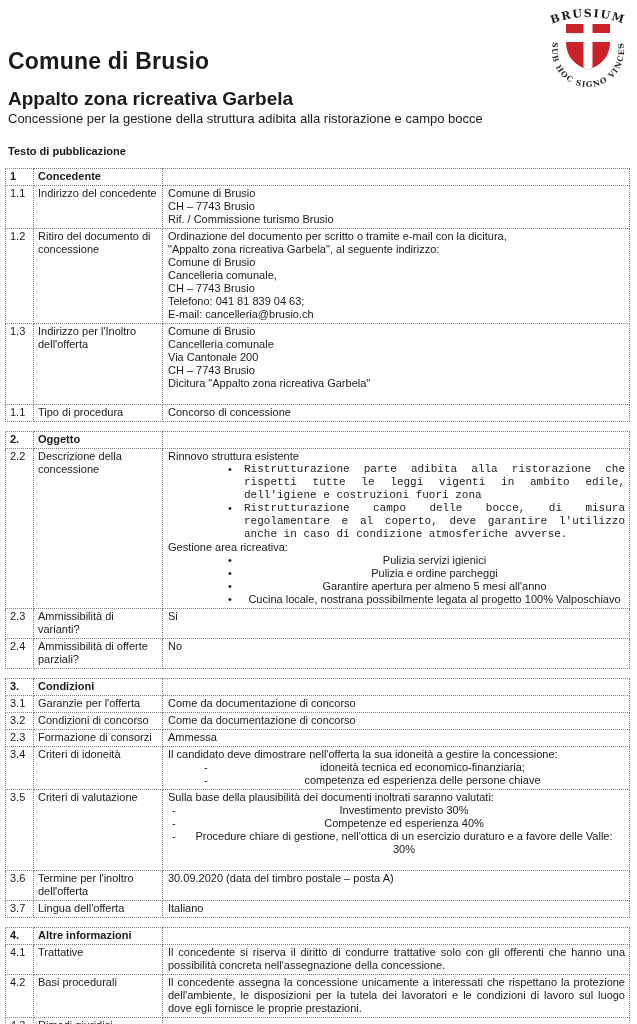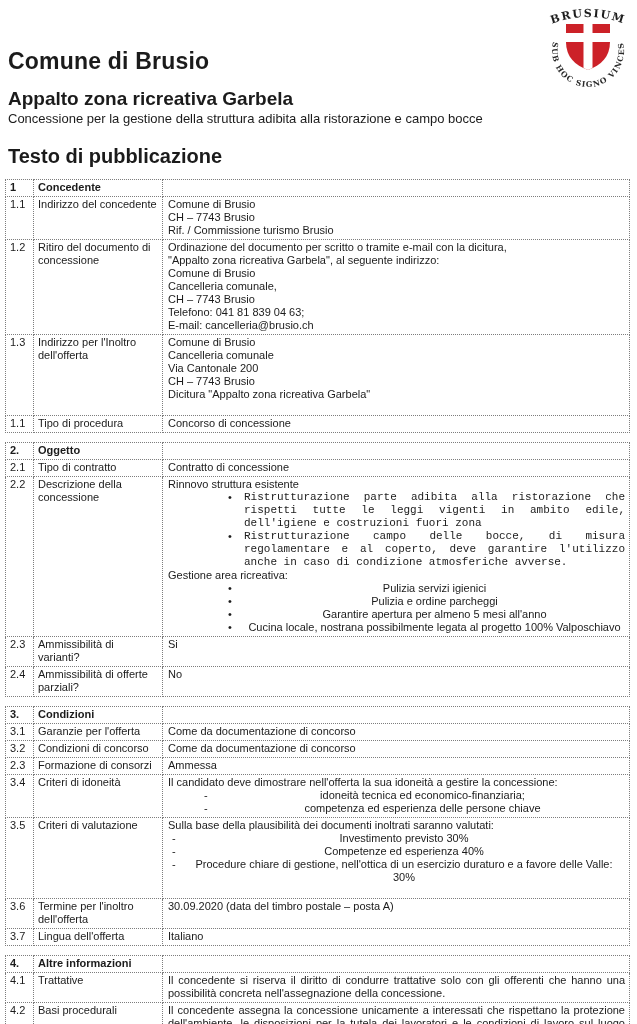--- a/index.html
+++ b/index.html
@@ -10,21 +10,21 @@
   }
   .page{padding:0 7px 0 5px;}
   .logo{position:absolute;top:4px;right:5px;width:88px;height:86px;}
   .logo svg{width:88px;height:86px;display:block;}
   .logo text{font-family:"DejaVu Serif", serif;font-weight:bold;fill:#1d1d1d;}
   .logo .arc-top{font-size:11px;letter-spacing:1.6px;}
   .logo .arc-motto{font-size:7.6px;letter-spacing:1.1px;fill:#2a2a2a;}
   h1{font-size:23px;line-height:1.05;margin:49px 0 0 3px;letter-spacing:.2px;}
   h2{font-size:19px;margin:15px 0 1px 3px;}
   .desc{font-size:13px;margin:0 0 0 3px;}
-  h3{font-size:20px;margin:19px 0 11px 3px;}
+  h3{font-size:11px;margin:19px 0 11px 3px;}
   table.sec{
     width:625px;border-collapse:collapse;table-layout:fixed;
     margin:0 0 9px 0;font-size:11px;line-height:13px;
   }
   col.c1{width:28px;} col.c2{width:129px;} col.c3{width:auto;}
   td{border:1px dotted #7d7d7d;vertical-align:top;padding:1px 4px 2px 4px;}
   td.hd{font-weight:bold;}
   td.ct{padding-left:5px;}
   .it{min-height:0;}
   .it.spacer{height:12px;}
@@ -134,27 +134,20 @@
           <col class="c1">
           <col class="c2">
           <col class="c3">
         </colgroup>
       <tbody>
         <tr>
           <td class="hd">2.</td>
           <td class="hd">Oggetto</td>
           <td class="hd ct"></td>
         </tr>
-      <tr>
-            <td class="num">2.1</td>
-            <td class="lbl">Tipo di contratto</td>
-            <td class="ct">
-              <div class="it line">Contratto di concessione</div>
-            </td>
-          </tr>
           <tr>
             <td class="num">2.2</td>
             <td class="lbl">Descrizione della concessione</td>
             <td class="ct">
               <div class="it line">Rinnovo struttura esistente</div>
               <div class="it bullet justify">
                 <span class="mk">•</span>
                 <span class="tx">Ristrutturazione parte adibita alla ristorazione che rispetti tutte le leggi vigenti in ambito edile, dell'igiene e costruzioni fuori zona</span>
               </div>
               <div class="it bullet justify">

